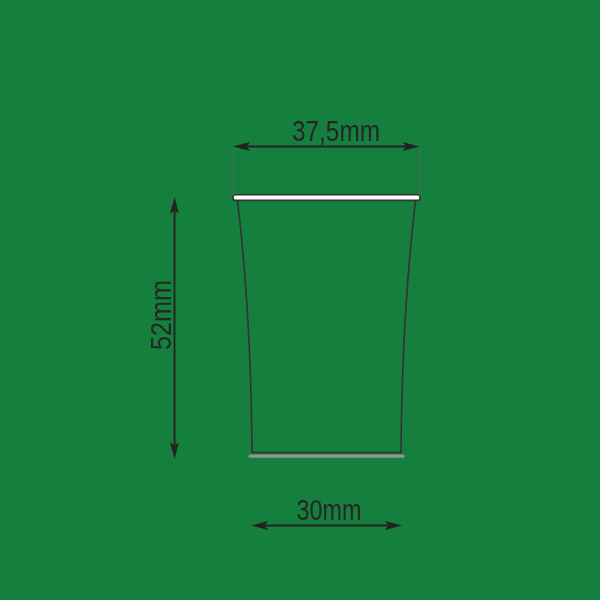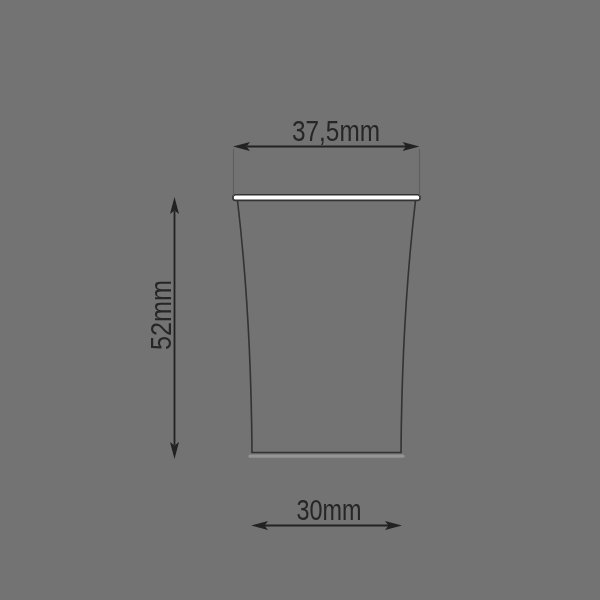--- a/index.html
+++ b/index.html
@@ -8,21 +8,21 @@
     width: 600px;
     height: 600px;
     background: #ffffff;
     overflow: hidden;
     font-family: "Liberation Sans", sans-serif;
   }
   .stage {
     position: relative;
     width: 600px;
     height: 600px;
-    background: #737373;
+    background: #15803d;
   }
   svg text {
     font-family: "Liberation Sans", sans-serif;
     font-size: 29px;
     letter-spacing: 0px;
   }
 </style>
 </head>
 <body>
 

